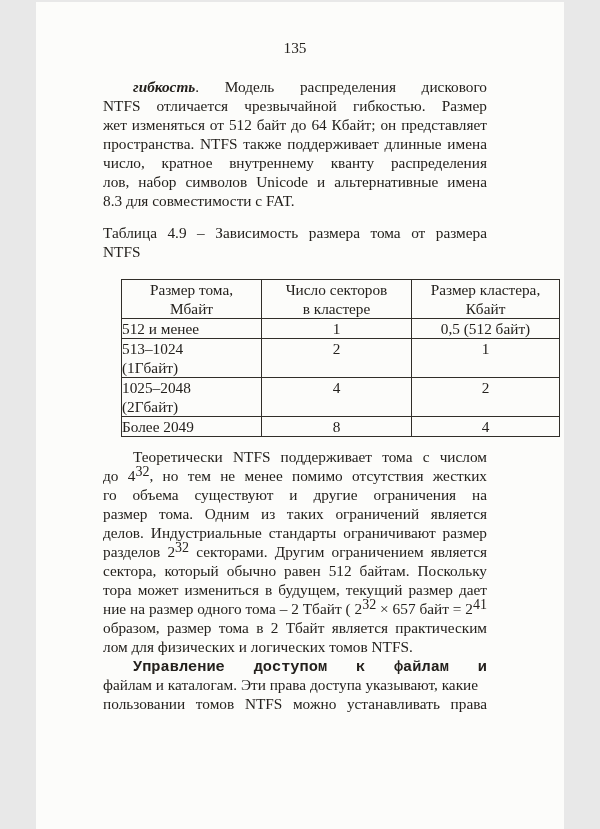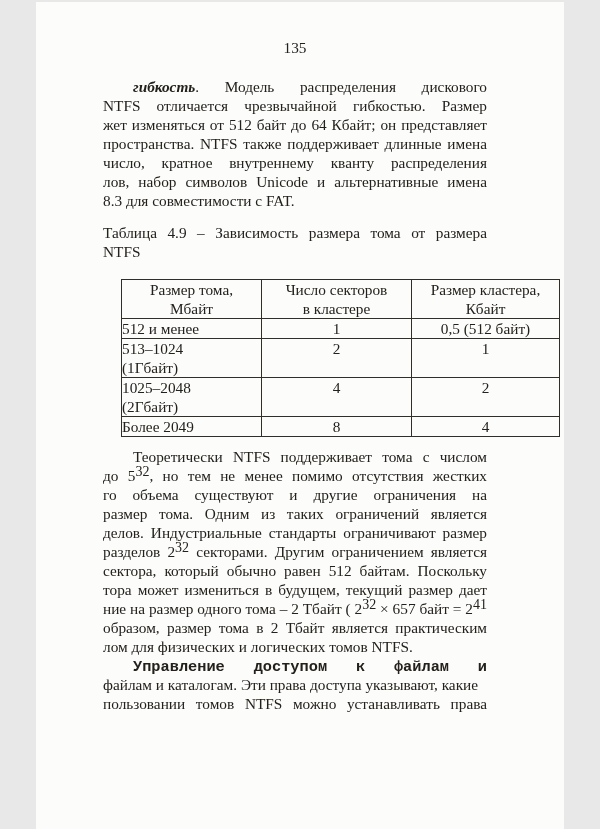--- a/index.html
+++ b/index.html
@@ -115,21 +115,21 @@
           <div class="line">Более 2049</div>
         </td>
         <td class="cc">8</td>
         <td class="cc">4</td>
       </tr>
     </tbody>
   </table>
 
   <div class="p3">
     <div class="line jl ind">Теоретически NTFS поддерживает тома с числом кластеров</div>
-    <div class="line jl"><span>до 5</span><span class="sp">32</span><span>, но тем не менее помимо отсутствия жестких дисков тако-</span></div>
+    <div class="line jl"><span>до 4</span><span class="sp">32</span><span>, но тем не менее помимо отсутствия жестких дисков тако-</span></div>
     <div class="line jl">го объема существуют и другие ограничения на максимальный</div>
     <div class="line jl">размер тома. Одним из таких ограничений является таблица раз-</div>
     <div class="line jl">делов. Индустриальные стандарты ограничивают размер таблицы</div>
     <div class="line jl"><span>разделов 2</span><span class="sp">32</span><span> секторами. Другим ограничением является размер</span></div>
     <div class="line jl">сектора, который обычно равен 512 байтам. Поскольку размер сек-</div>
     <div class="line jl">тора может измениться в будущем, текущий размер дает ограниче-</div>
     <div class="line jl"><span>ние на размер одного тома – 2 Тбайт ( 2</span><span class="sp">32</span><span> × 657 байт = 2</span><span class="sp">41</span><span> ). Таким</span></div>
     <div class="line jl">образом, размер тома в 2 Тбайт является практическим преде-</div>
     <div class="line">лом для физических и логических томов NTFS.</div>
   </div>

